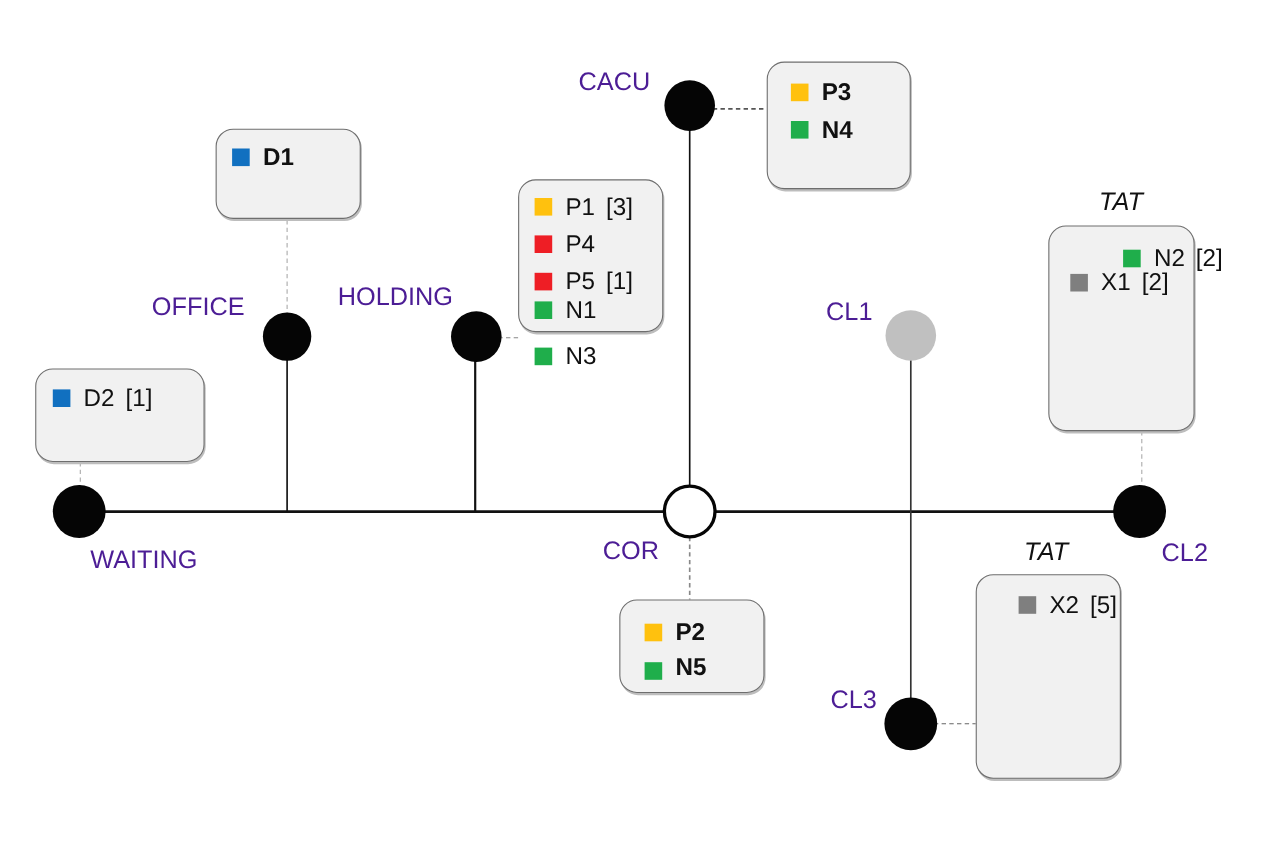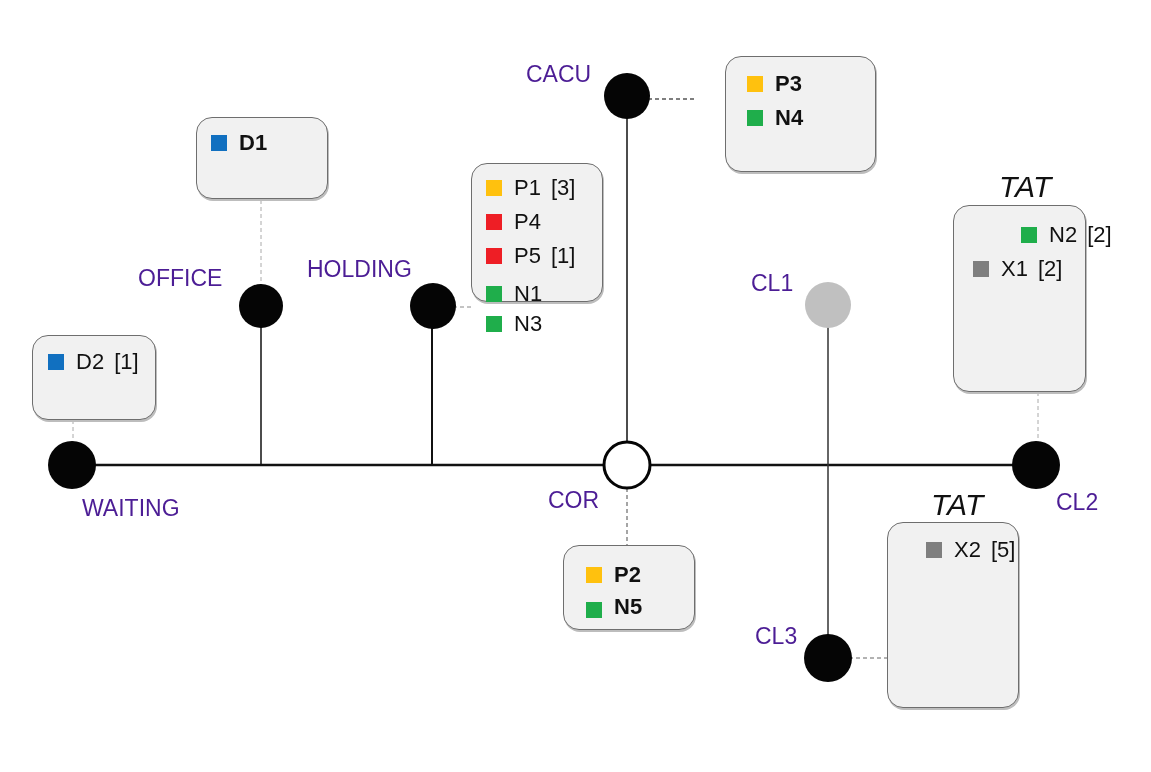--- a/index.html
+++ b/index.html
@@ -1,20 +1,20 @@
 <!DOCTYPE html>
 <html><head>
 <meta charset="utf-8">
 <style>
   html, body { margin:0; padding:0; background:#ffffff; }
   body { width:1151px; height:772px; position:relative; overflow:hidden;
          font-family:"Liberation Sans", sans-serif; color:#111; }
   svg.wires { position:absolute; left:0; top:0; }
   .node-label { position:absolute; font-size:23px; color:#4c1d95; white-space:nowrap; line-height:1; }
-  .tat-label { position:absolute; font-size:30px; font-style:italic; color:#111; line-height:1; }
+  .tat-label { position:absolute; font-size:23px; font-style:italic; color:#111; line-height:1; }
   .box { position:absolute; background:#f1f1f1; border:1.5px solid #6e6e6e; border-radius:16px;
          box-shadow:1px 2px 0 #bdbdbd; box-sizing:border-box; }
   .item { position:absolute; display:flex; align-items:center; font-size:22px; line-height:1; white-space:nowrap; }
   .item .sw { width:16px; height:16px; margin-right:12px; display:inline-block; }
   .item.bold { font-weight:bold; }
   .item .cnt { margin-left:10px; }
 </style>
 </head>
 <body>
 
@@ -50,21 +50,21 @@
 <div class="node-label" style="left:307px;top:258px;">HOLDING</div>
 <div class="node-label" style="left:526px;top:63px;">CACU</div>
 <div class="node-label" style="left:548px;top:489px;">COR</div>
 <div class="node-label" style="left:751px;top:272px;">CL1</div>
 <div class="node-label" style="left:1056px;top:491px;">CL2</div>
 <div class="node-label" style="left:755px;top:625px;">CL3</div>
 
 <div class="tat-label" style="left:999px;top:172px;">TAT</div>
 <div class="tat-label" style="left:931px;top:490px;">TAT</div>
 
-<div class="box" style="left:32px;top:335px;width:124px;height:85px;">
+<div class="box" style="left:32px;top:335px;width:154px;height:85px;">
   <div class="item" style="left:15px;top:15px;">
     <span class="sw" style="background:#1170c0;"></span>
     <span>D2</span>
     <span class="cnt">[1]</span>
   </div>
 </div>
 
 <div class="box" style="left:196px;top:117px;width:132px;height:82px;">
   <div class="item bold" style="left:14px;top:14px;">
     <span class="sw" style="background:#1170c0;"></span>
@@ -80,31 +80,31 @@
   </div>
   <div class="item" style="left:14px;top:47px;text-align:right;">
     <span class="sw" style="background:#ee1e25;"></span>
     <span>P4</span>
   </div>
   <div class="item" style="left:14px;top:81px;">
     <span class="sw" style="background:#ee1e25;"></span>
     <span>P5</span>
     <span class="cnt">[1]</span>
   </div>
-  <div class="item" style="left:14px;top:119px;">
+  <div class="item" style="left:14px;top:107px;">
     <span class="sw" style="background:#1fae4b;"></span>
     <span>N1</span>
   </div>
   <div class="item" style="left:14px;top:149px;">
     <span class="sw" style="background:#1fae4b;"></span>
     <span>N3</span>
   </div>
 </div>
 
-<div class="box" style="left:725px;top:56px;width:151px;height:116px;">
+<div class="box" style="left:697px;top:56px;width:131px;height:116px;">
   <div class="item bold" style="left:21px;top:16px;">
     <span class="sw" style="background:#ffc10e;"></span>
     <span>P3</span>
   </div>
   <div class="item bold" style="left:21px;top:50px;text-align:center;">
     <span class="sw" style="background:#1fae4b;"></span>
     <span>N4</span>
   </div>
 </div>
 
@@ -118,21 +118,21 @@
     <span>N5</span>
   </div>
 </div>
 
 <div class="box" style="left:953px;top:205px;width:133px;height:187px;">
   <div class="item" style="left:19px;top:18px;padding-left:48px;">
     <span class="sw" style="background:#1fae4b;"></span>
     <span>N2</span>
     <span class="cnt">[2]</span>
   </div>
-  <div class="item" style="left:19px;top:52px;justify-content:space-between;">
+  <div class="item" style="left:19px;top:40px;justify-content:space-between;">
     <span class="sw" style="background:#7f7f7f;"></span>
     <span>X1</span>
     <span class="cnt">[2]</span>
   </div>
 </div>
 
 <div class="box" style="left:887px;top:522px;width:132px;height:186px;">
   <div class="item" style="left:14px;top:16px;padding-left:24px;">
     <span class="sw" style="background:#7f7f7f;"></span>
     <span>X2</span>

